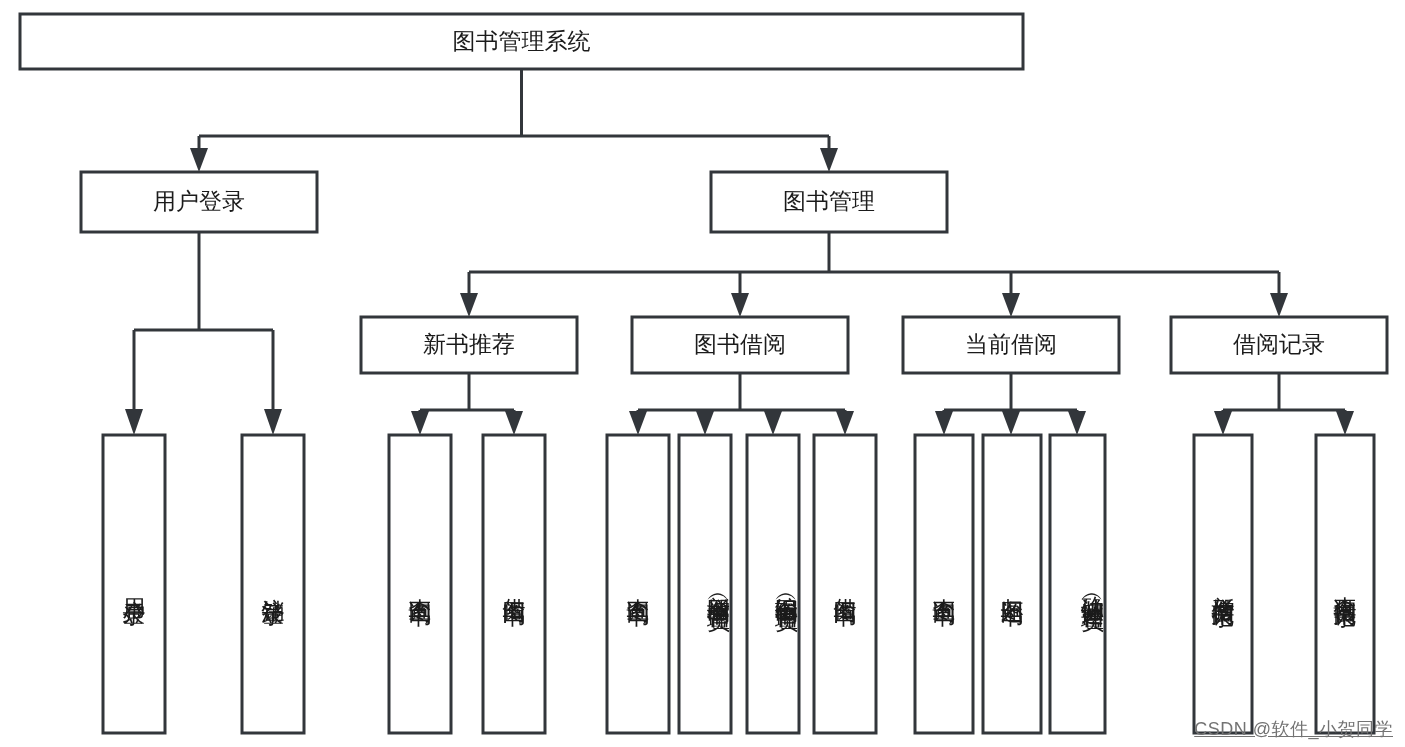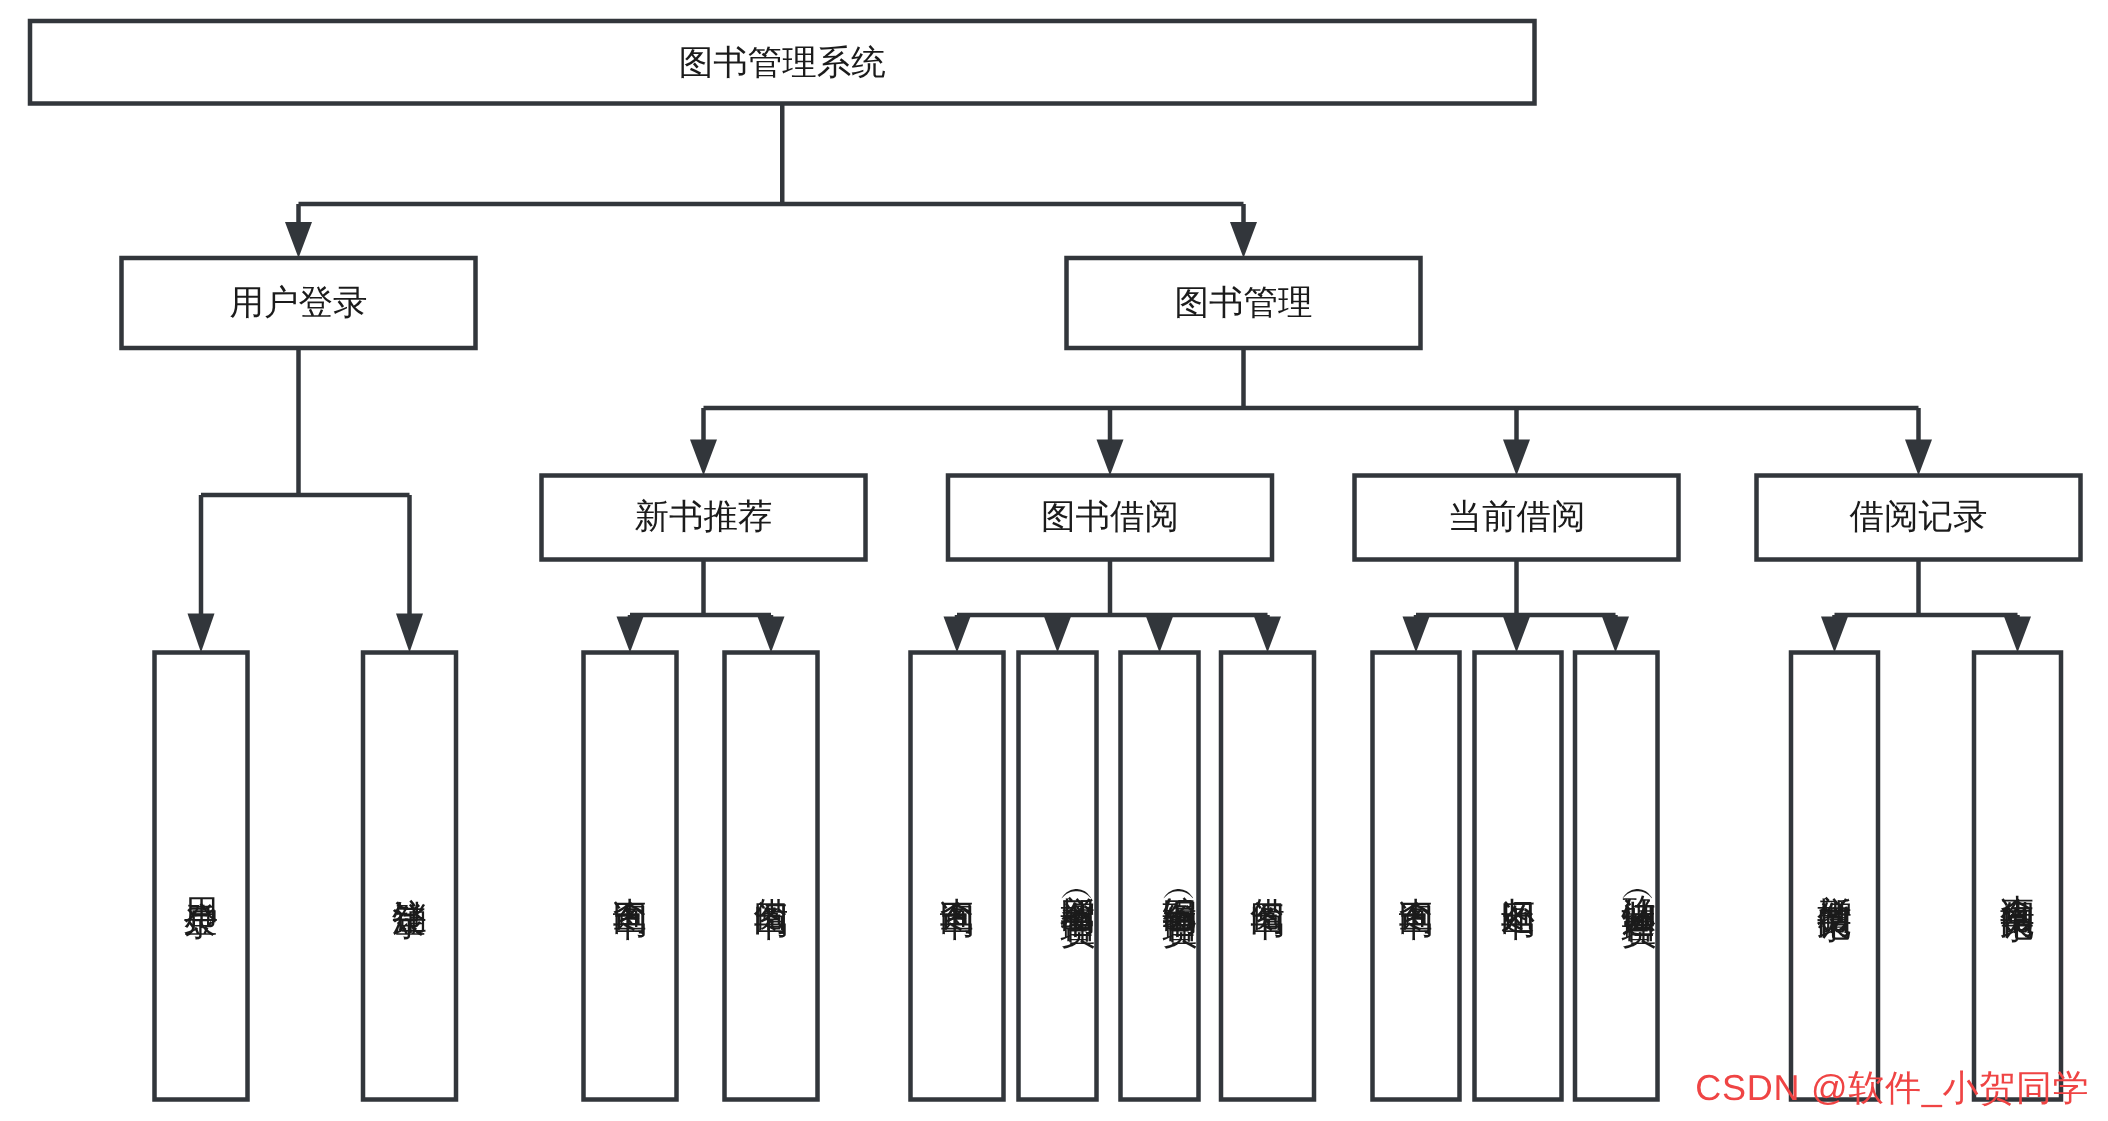--- a/index.html
+++ b/index.html
@@ -63,25 +63,26 @@
     align-items: center;
     justify-content: center;
     white-space: nowrap;
     user-select: none;
   }
   .watermark {
     position: absolute;
     right: 12px;
     bottom: 6px;
     font-family: "Liberation Sans", "DejaVu Sans", sans-serif;
-    font-size: 24px;
-    color: #ef4444;
+    font-size: 18px;
+    color: #737373;
     letter-spacing: 0.5px;
     white-space: nowrap;
     user-select: none;
+    text-decoration: underline;
   }
 </style>
 </head>
 <body>
 
 <div id="diagram-root">
 
   <svg id="flow-svg" viewBox="0 0 1405 747" xmlns="http://www.w3.org/2000/svg">
 
     <g>

